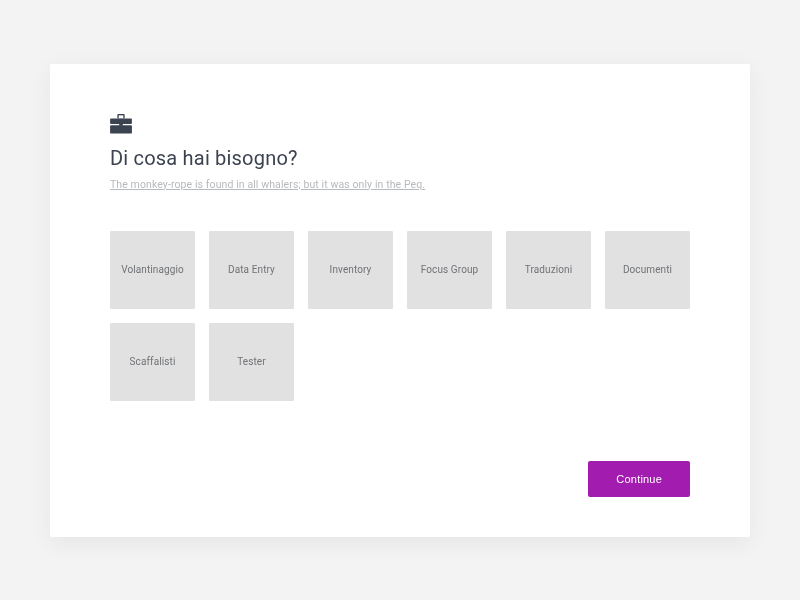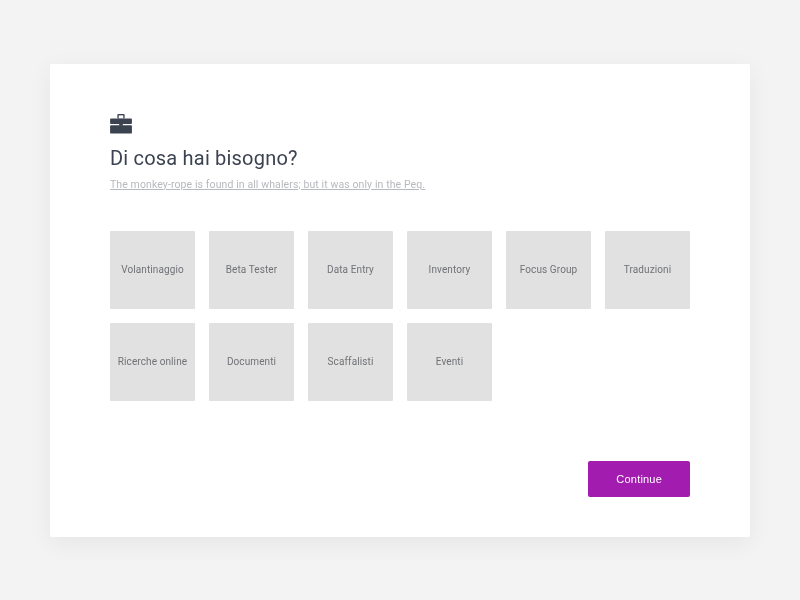--- a/index.html
+++ b/index.html
@@ -89,28 +89,26 @@
       <rect x="0" y="12.5" width="24" height="9" rx="1" fill="currentColor"></rect>
       <rect x="10" y="10" width="4" height="3" fill="currentColor"></rect>
     </svg>
   </div>
 
   <h1 class="title">Di cosa hai bisogno?</h1>
   <p class="subtitle">The monkey-rope is found in all whalers; but it was only in the Peq.</p>
 
   <div class="grid">
     <div class="tile">Volantinaggio</div>
-    <div class="tile">Beta Tester</div>
     <div class="tile">Data Entry</div>
     <div class="tile">Inventory</div>
     <div class="tile">Focus Group</div>
     <div class="tile">Traduzioni</div>
-    <div class="tile">Ricerche online</div>
     <div class="tile">Documenti</div>
     <div class="tile">Scaffalisti</div>
-    <div class="tile">Eventi</div>
+    <div class="tile">Tester</div>
   </div>
 
   <div class="footer">
     <button class="continue-btn">Continue</button>
   </div>
 
 </div>
 
 </body></html>

